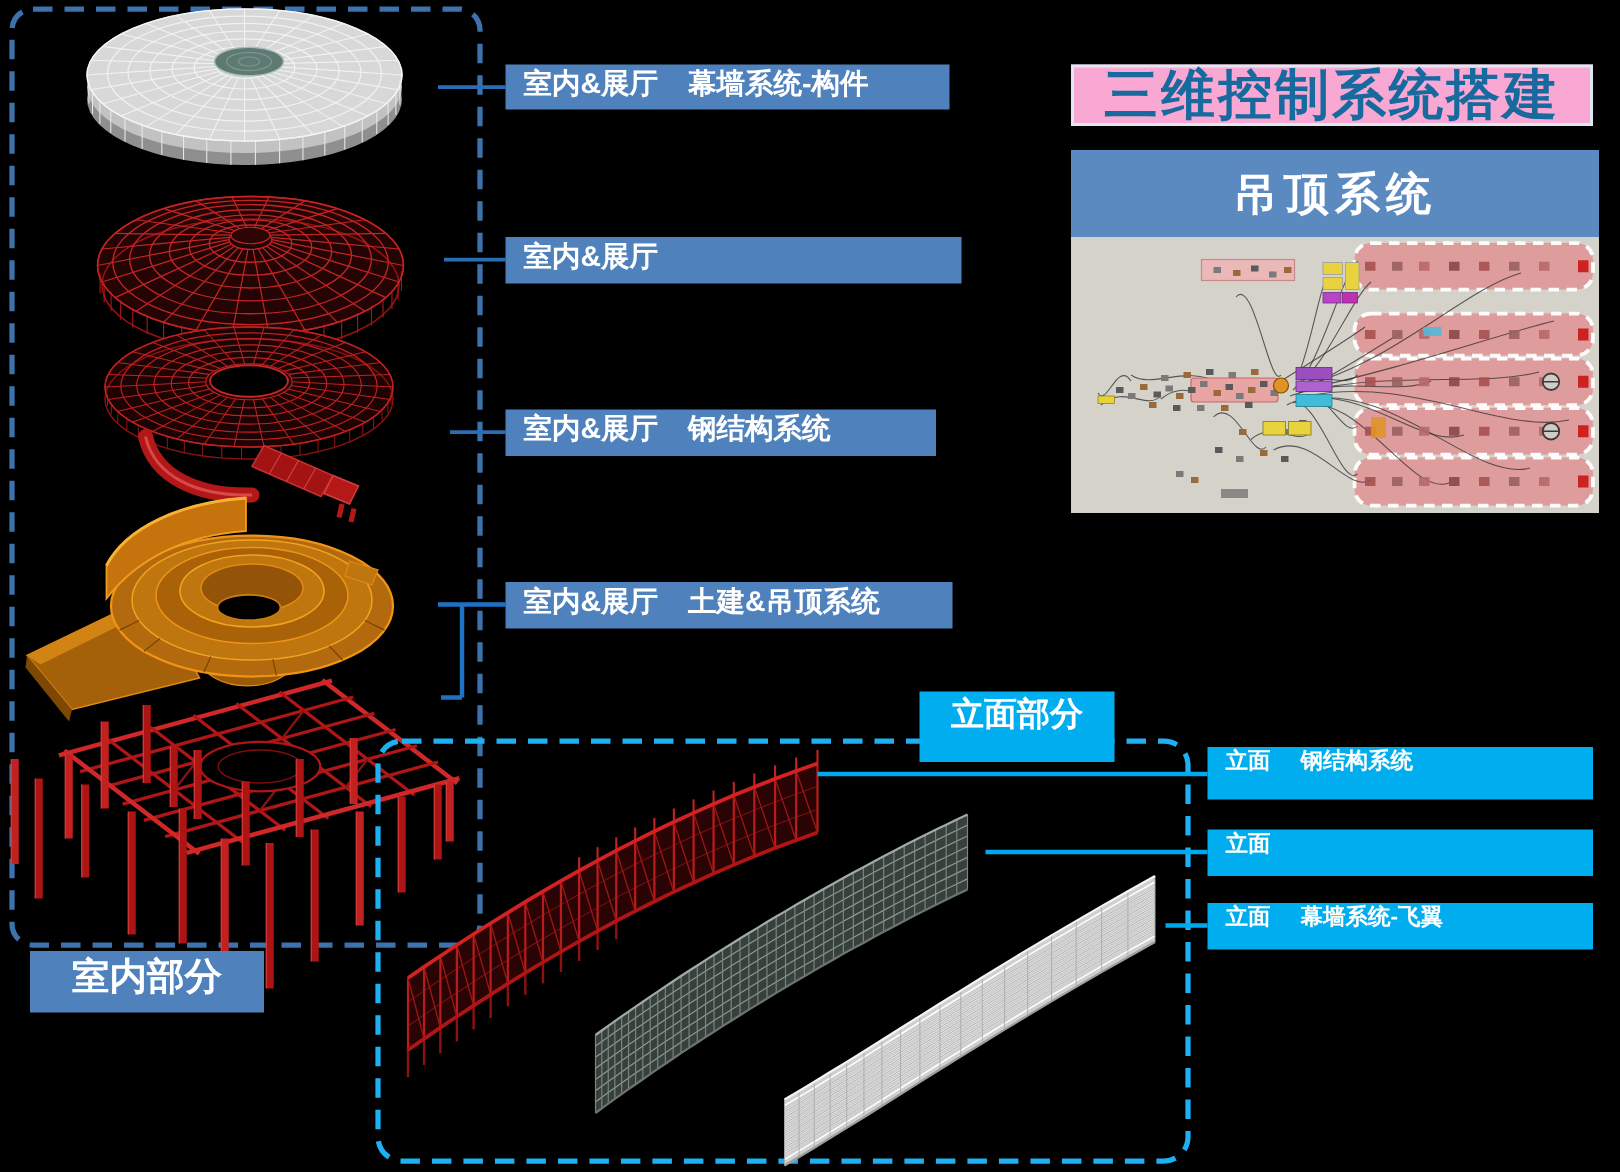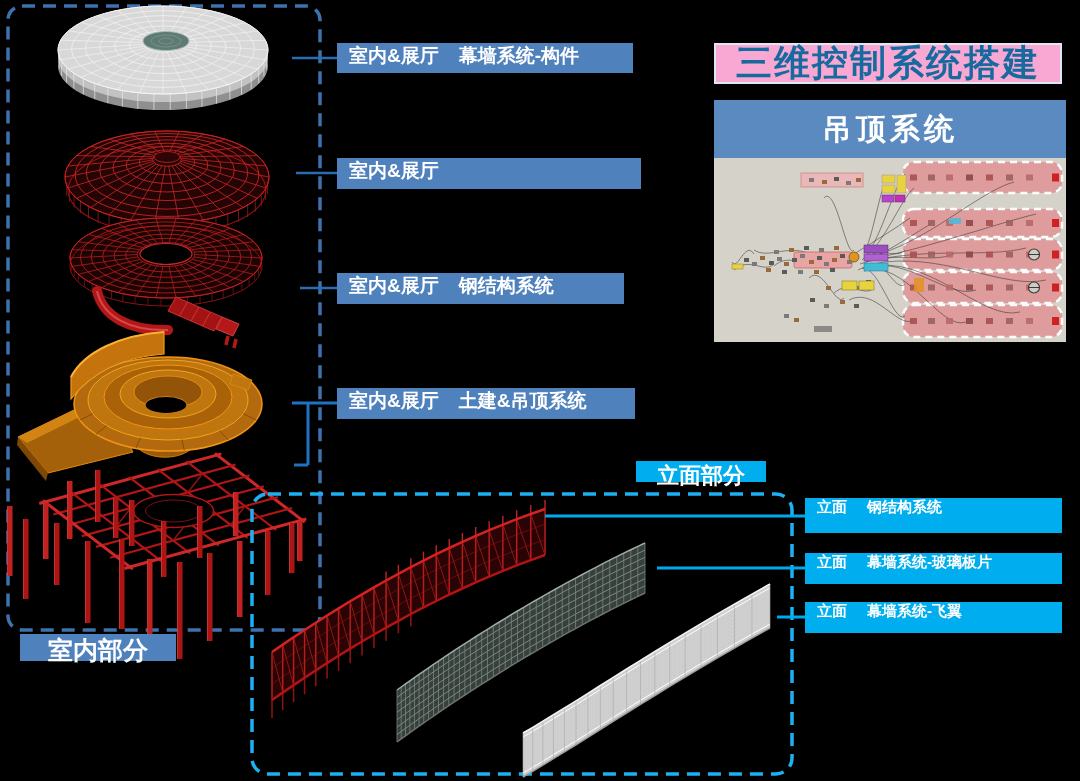--- a/index.html
+++ b/index.html
@@ -528,34 +528,33 @@
   </div>
   <div class="lbl steel" style="left:337px;top:273px;width:287px;height:31px;">
     <span>室内&amp;展厅</span>
     <span>钢结构系统</span>
   </div>
   <div class="lbl steel" style="left:337px;top:388px;width:298px;height:31px;">
     <span>室内&amp;展厅</span>
     <span>土建&amp;吊顶系统</span>
   </div>
 
-  <div class="lbl steel section" style="left:20px;top:634px;width:156px;height:27px;font-size:25px;">
+  <div class="lbl steel section" style="left:20px;top:634px;width:156px;height:41px;font-size:25px;">
     <span>室内部分</span>
   </div>
-  <div class="lbl cyanbar section" style="left:636px;top:461px;width:130px;height:21px;font-size:22px;">
+  <div class="lbl cyanbar section" style="left:613px;top:461px;width:130px;height:47px;font-size:22px;">
     <span>立面部分</span>
   </div>
 
   <div class="lbl cyanbar" style="left:805px;top:498px;width:257px;height:35px;">
     <span>立面</span>
     <span>钢结构系统</span>
   </div>
   <div class="lbl cyanbar" style="left:805px;top:553px;width:257px;height:31px;">
     <span>立面</span>
-    <span>幕墙系统-玻璃板片</span>
   </div>
   <div class="lbl cyanbar" style="left:805px;top:602px;width:257px;height:31px;">
     <span>立面</span>
     <span>幕墙系统-飞翼</span>
   </div>
 
   <div class="title-box">
     <span>三维控制系统搭建</span>
   </div>
   <div class="subtitle-bar">

